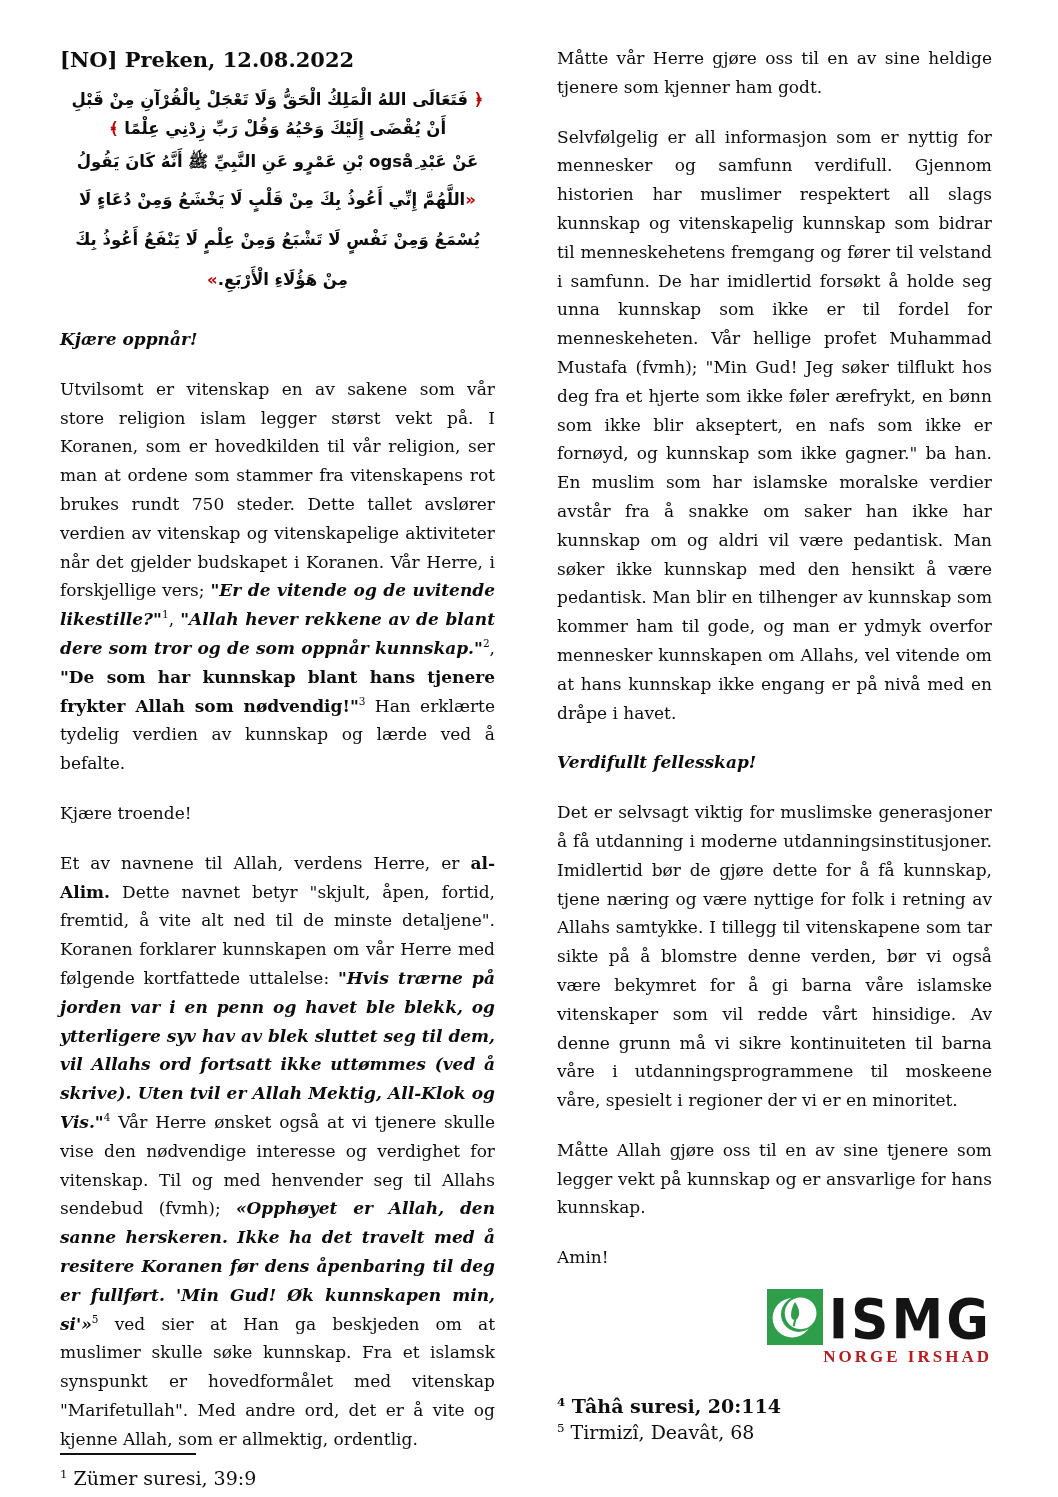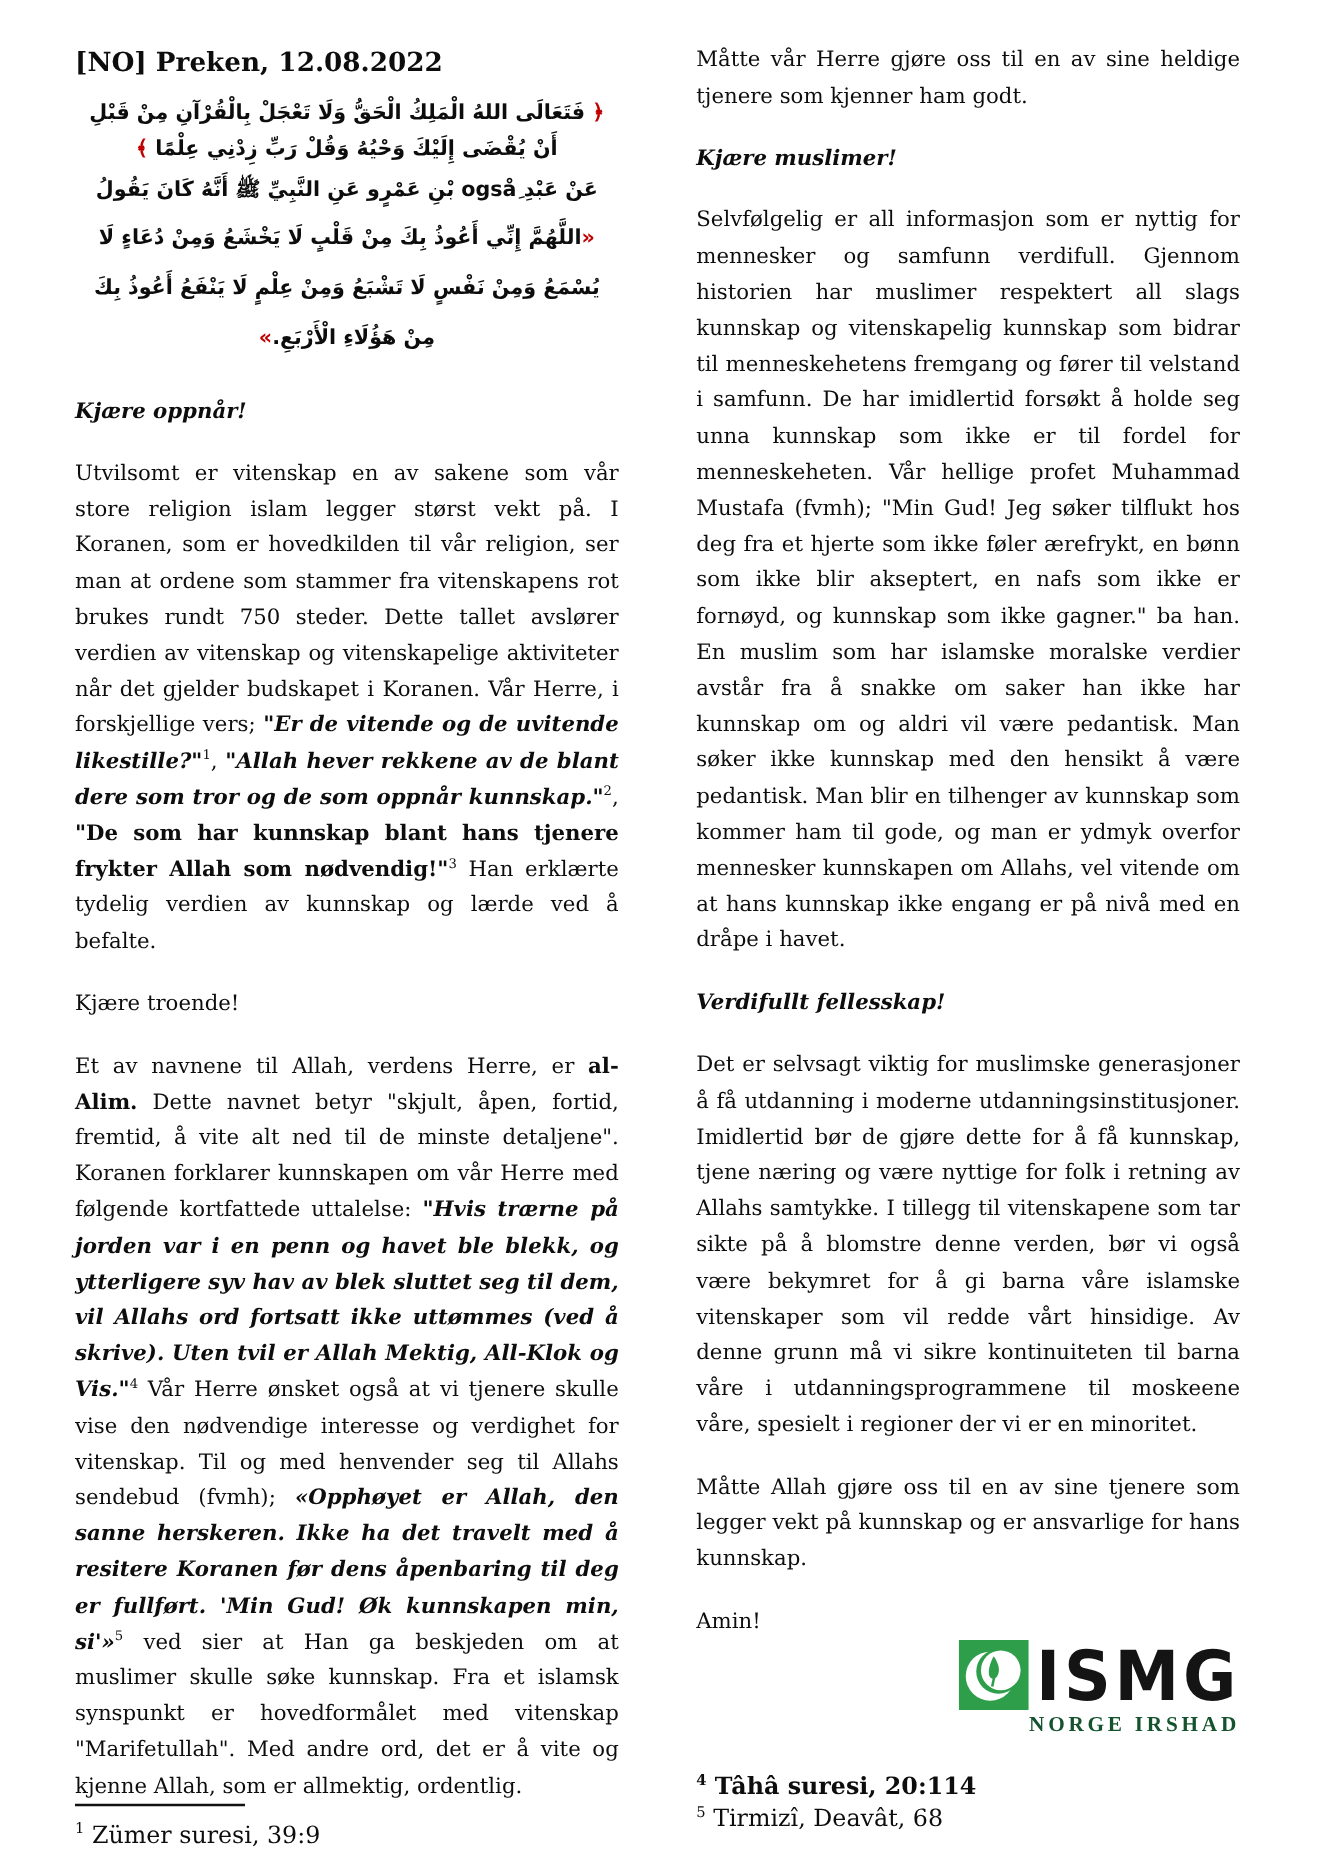--- a/index.html
+++ b/index.html
@@ -9,21 +9,21 @@
   }
   *{box-sizing:border-box;}
   html,body{margin:0;padding:0;background:#ffffff;}
   body{
     width:1058px;height:1497px;
     font-family:"DejaVu Serif","Liberation Serif",serif;
     color:var(--ink);
   }
   .page{
     width:1058px;height:1497px;
-    padding:34px 66px 30px 60px;
+    padding:44px 66px 30px 60px;
     display:flex;gap:62px;
     background:#fff;
   }
   .col{
     flex:1 1 0;
     display:flex;flex-direction:column;
     min-width:0;
   }
   .doc-title{
     font-size:21px;font-weight:bold;line-height:31px;
@@ -85,21 +85,21 @@
     line-height:52px;
     letter-spacing:3px;
     color:#141414;
     transform:scaleY(1.06);
   }
   .logo-sub{
     font-family:"Liberation Serif","DejaVu Serif",serif;
     font-weight:bold;
     font-size:17px;
     letter-spacing:3px;
-    color:#14532d;
+    color:#b91c1c;
     margin-top:2px;
   }
   .rf{margin-bottom:22px;}
   .amin{margin-top:21px;}
 </style>
 </head>
 <body>
 
 <div class="page">
 
@@ -119,21 +119,20 @@
     <div class="footnotes">
       <div class="footnote-rule"></div>
       <div class="footnote"><sup>1</sup> <span>Zümer suresi, 39:9</span></div>
 
     </div>
   </div>
 
   <div class="col">
     <p class="body" style="margin-top:0;">Måtte vår Herre gjøre oss til en av sine heldige tjenere som kjenner ham godt.</p>
 
-    <p class="heading heading-bi">Kjære muslimer!</p>
     <p class="body">Selvfølgelig er all informasjon som er nyttig for mennesker og samfunn verdifull. Gjennom historien har muslimer respektert all slags kunnskap og vitenskapelig kunnskap som bidrar til menneskehetens fremgang og fører til velstand i samfunn. De har imidlertid forsøkt å holde seg unna kunnskap som ikke er til fordel for menneskeheten. Vår hellige profet Muhammad Mustafa (fvmh); "Min Gud! Jeg søker tilflukt hos deg fra et hjerte som ikke føler ærefrykt, en bønn som ikke blir akseptert, en nafs som ikke er fornøyd, og kunnskap som ikke gagner." ba han. En muslim som har islamske moralske verdier avstår fra å snakke om saker han ikke har kunnskap om og aldri vil være pedantisk. Man søker ikke kunnskap med den hensikt å være pedantisk. Man blir en tilhenger av kunnskap som kommer ham til gode, og man er ydmyk overfor mennesker kunnskapen om Allahs, vel vitende om at hans kunnskap ikke engang er på nivå med en dråpe i havet.</p>
 
     <p class="heading heading-bi">Verdifullt fellesskap!</p>
     <p class="body">Det er selvsagt viktig for muslimske generasjoner å få utdanning i moderne utdanningsinstitusjoner. Imidlertid bør de gjøre dette for å få kunnskap, tjene næring og være nyttige for folk i retning av Allahs samtykke. I tillegg til vitenskapene som tar sikte på å blomstre denne verden, bør vi også være bekymret for å gi barna våre islamske vitenskaper som vil redde vårt hinsidige. Av denne grunn må vi sikre kontinuiteten til barna våre i utdanningsprogrammene til moskeene våre, spesielt i regioner der vi er en minoritet.</p>
     <p class="body">Måtte Allah gjøre oss til en av sine tjenere som legger vekt på kunnskap og er ansvarlige for hans kunnskap.</p>
     <p class="body amin">Amin!</p>
 
     <div class="bottom-group">
       <div class="logo">
         <div class="logo-row">

